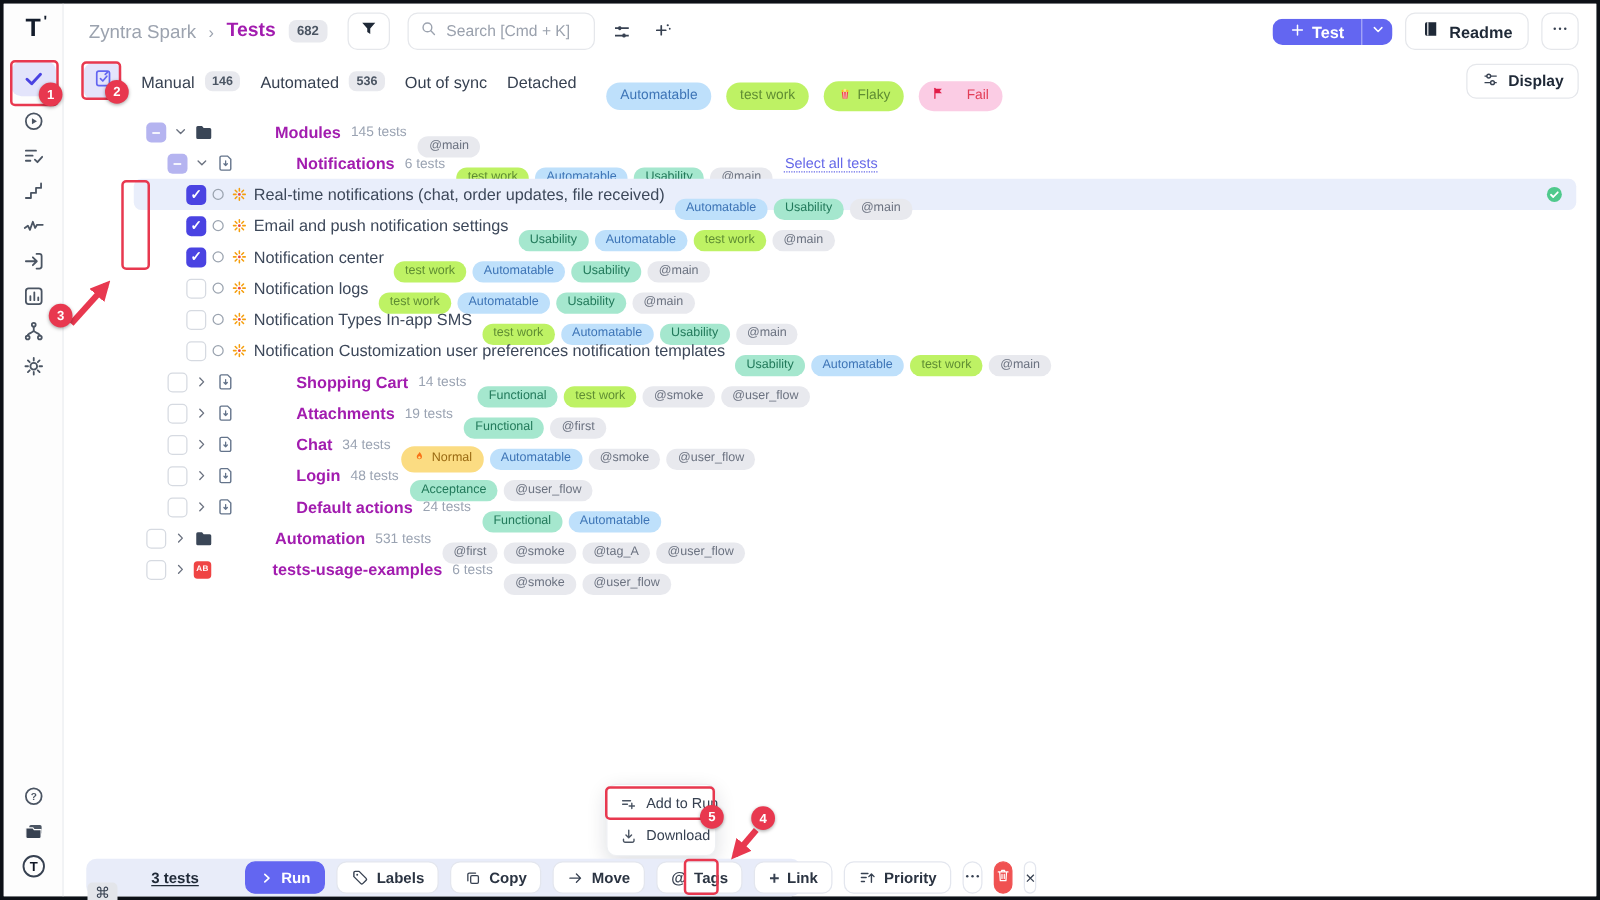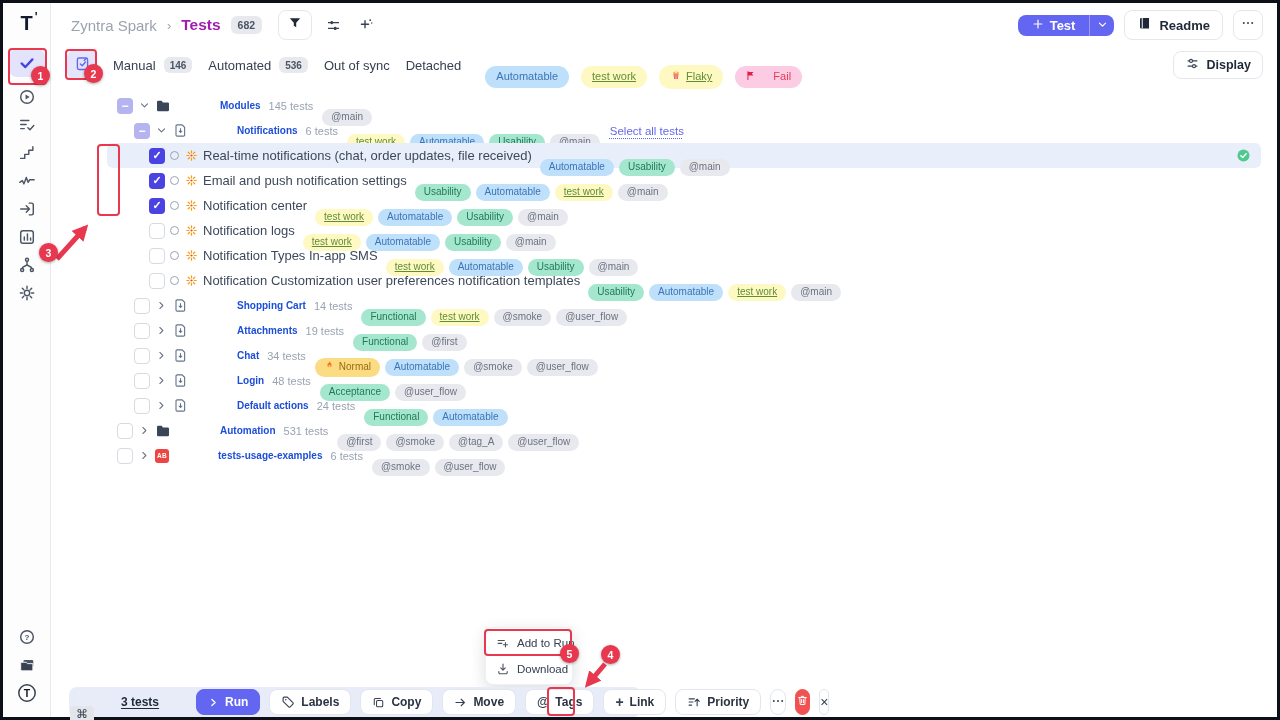--- a/index.html
+++ b/index.html
@@ -42,42 +42,42 @@
   .filter-bar { display:flex; align-items:center; height:32px; padding:0 14px 0 16px; gap:16px; margin-top:2px; }
   .filter-sel-btn { width:30px; height:30px; background:#e4e4fb; border-radius:8px; display:flex; align-items:center; justify-content:center; cursor:pointer; }
   .f-tab { display:flex; align-items:center; gap:6px; font-size:13px; color:#374151; cursor:pointer; white-space:nowrap; }
   .f-tab .count-badge { font-size:10px; padding:2.5px 6px; }
   .quick-pills { display:flex; align-items:center; gap:12px; margin-left:8px; }
   .display-btn { margin-left:auto; display:flex; align-items:center; gap:7px; height:28px; padding:0 11px; border:1px solid #e5e7eb; border-radius:8px; font-size:12.5px; font-weight:600; color:#1f2937; background:#fff; cursor:pointer; }
 
   
   .pill { display:inline-flex; align-items:center; gap:4px; padding:2.5px 9px; border-radius:999px; font-size:10px; line-height:1.25; white-space:nowrap; cursor:pointer;margin-top:24px; }
   .pill.blue   { background:#bee0fb; color:#3d74b6; }
-  .pill.green  { background:#fef9c3; color:#5f8d33;text-decoration:underline; }
+  .pill.green  { background:#bef264; color:#5f8d33; }
   .pill.mint   { background:#a5e7ce; color:#21795a; }
   .pill.gray   { background:#e8e9ee; color:#6b7280; }
   .pill.orange { background:#fbdc82; color:#9a6a12; }
   .pill.pink   { background:#fbcce4; color:#e23e57;gap:16px; }
   .qp { font-size:11px; padding:4px 11px; }
 
   
   #tree { position:absolute; left:56px; right:16px; top:90px; }
   .tree-row { position:relative; display:flex; align-items:center; height:25px; border-radius:6px; gap:5px; }
   .tree-row.hl { background:#e9eefb; }
   .lv0 { padding-left:10px; } .lv1 { padding-left:27px; } .lv2 { padding-left:42px; }
   .cb { flex:0 0 auto; width:16px; height:16px; border-radius:4px; display:flex; align-items:center; justify-content:center; font-size:11px; color:#fff; cursor:pointer; }
   .cb.unchecked { background:#fff; border:1.5px solid #d6dae1; }
   .cb.checked { background:#4a43e2; font-weight:700; }
   .cb.indeterminate { background:#b5b4f0; font-weight:700; font-size:12px; }
   .chev { flex:0 0 auto; width:12px; height:12px; display:flex; align-items:center; justify-content:center; cursor:pointer; }
   .ticon { flex:0 0 auto; width:16px; height:16px; display:flex; align-items:center; justify-content:center; }
   .tcircle { flex:0 0 auto; width:9px; height:9px; border:1.5px solid #9aa3af; border-radius:50%; }
   .burst { flex:0 0 auto; width:14px; height:14px; display:flex; align-items:center; justify-content:center; }
   .tlabel { font-size:13px; color:#3d485a; white-space:nowrap; margin-right:3px; }
-  .tlabel.bold { font-size:10px; font-weight:700; color:#1d4ed8;padding-left:44px; }
+  .tlabel.bold { font-size:13px; font-weight:700; color:#a21caf;padding-left:44px; }
   .tcount { font-size:11px; color:#9aa3b2; white-space:nowrap; margin-right:4px; }
   .select-link { font-size:11.5px; color:#6467e8; text-decoration:underline; text-decoration-style:dotted; text-underline-offset:3px; margin-left:5px; cursor:pointer; white-space:nowrap; }
   .status-check { position:absolute; right:10px; top:5px; width:15px; height:15px; }
   .ab-icon { width:14px; height:14px; background:#ef4444; border-radius:3px; color:#fff; font-size:6.5px; font-weight:700; display:flex; align-items:center; justify-content:center; letter-spacing:.3px; }
 
   
   #action-bar { position:absolute; left:66px; top:684px; width:572px; height:30px; background:#e8ecf9; border-radius:8px; display:flex; align-items:center; gap:9px; padding:0 10px; }
   .sel-label { font-size:12px; font-weight:600; color:#1f2937; text-decoration:underline; text-underline-offset:2px; white-space:nowrap; cursor:pointer;margin-left:42px; }
   .ab-btn { display:flex; align-items:center; gap:6px; height:26px; padding:0 11px; background:#fff; border:1px solid #e3e6ee; border-radius:8px; font-size:12px; font-weight:600; color:#2b3442; cursor:pointer; white-space:nowrap; }
   .ab-btn.primary { background:#6366f1; border-color:#6366f1; color:#fff; }
@@ -208,20 +208,27 @@
     <div class="header">
       <span class="crumb-project">Zyntra Spark</span>
       <span class="crumb-sep">›</span>
       <span class="crumb-page">Tests</span>
       <span class="count-badge">682</span>
       <div class="icon-btn funnel-btn">
           <span><svg width="16" height="16" viewBox="0 0 20 20">
               <path d="M3.5 4h13l-5 5.8v5.4l-3-1.9V9.8z" fill="#1f2937"></path>
             </svg></span>
         </div>
+      <div class="search-box">
+        <span><svg width="14" height="14" viewBox="0 0 20 20">
+              <circle cx="8.5" cy="8.5" r="5" fill="none" stroke="#9ca3af" stroke-width="1.6"></circle>
+              <path d="M12.4 12.4L16.5 16.5" stroke="#9ca3af" stroke-width="1.6" stroke-linecap="round"></path>
+            </svg></span>
+        <input type="text" placeholder="Search [Cmd + K]" style="">
+      </div>
       <div class="plain-icon">
           <svg width="17" height="17" viewBox="0 0 20 20">
             <path d="M3.5 6.5h13M3.5 13.5h13" stroke="#374151" stroke-width="1.5"></path>
             <rect x="6.5" y="4.6" width="3" height="3.8" rx="1.4" fill="#374151"></rect>
             <rect x="10.5" y="11.6" width="3" height="3.8" rx="1.4" fill="#374151"></rect>
           </svg>
         </div>
       <div class="plain-icon">
           <svg width="16" height="16" viewBox="0 0 20 20">
             <path d="M7.5 4.5v9M3 9h9" stroke="#374151" stroke-width="1.7" stroke-linecap="round"></path>

